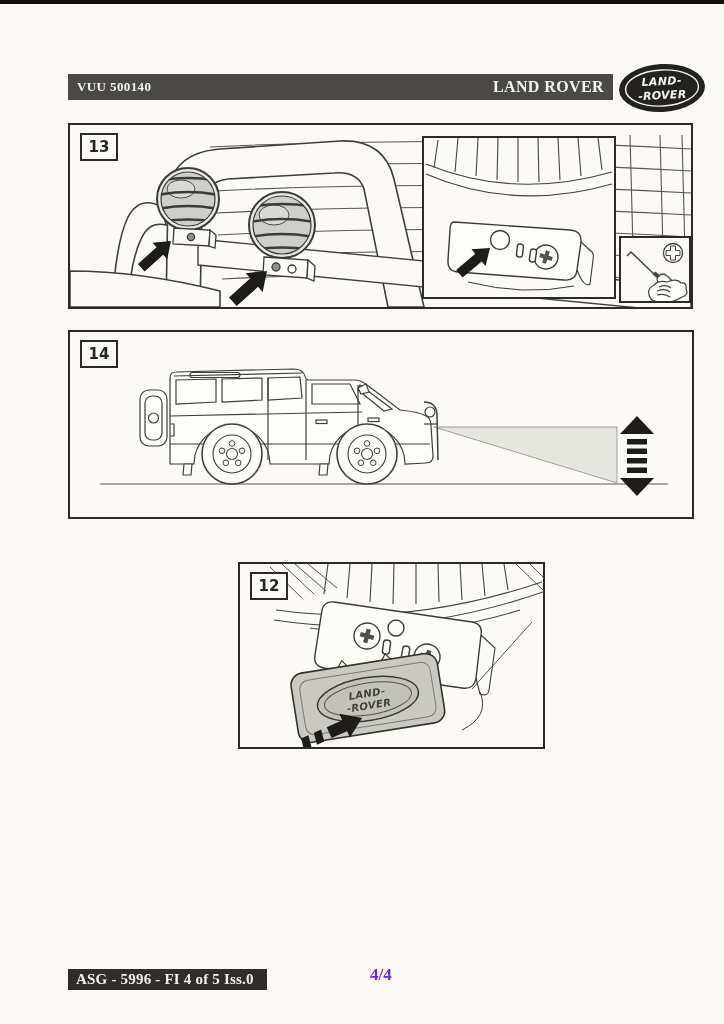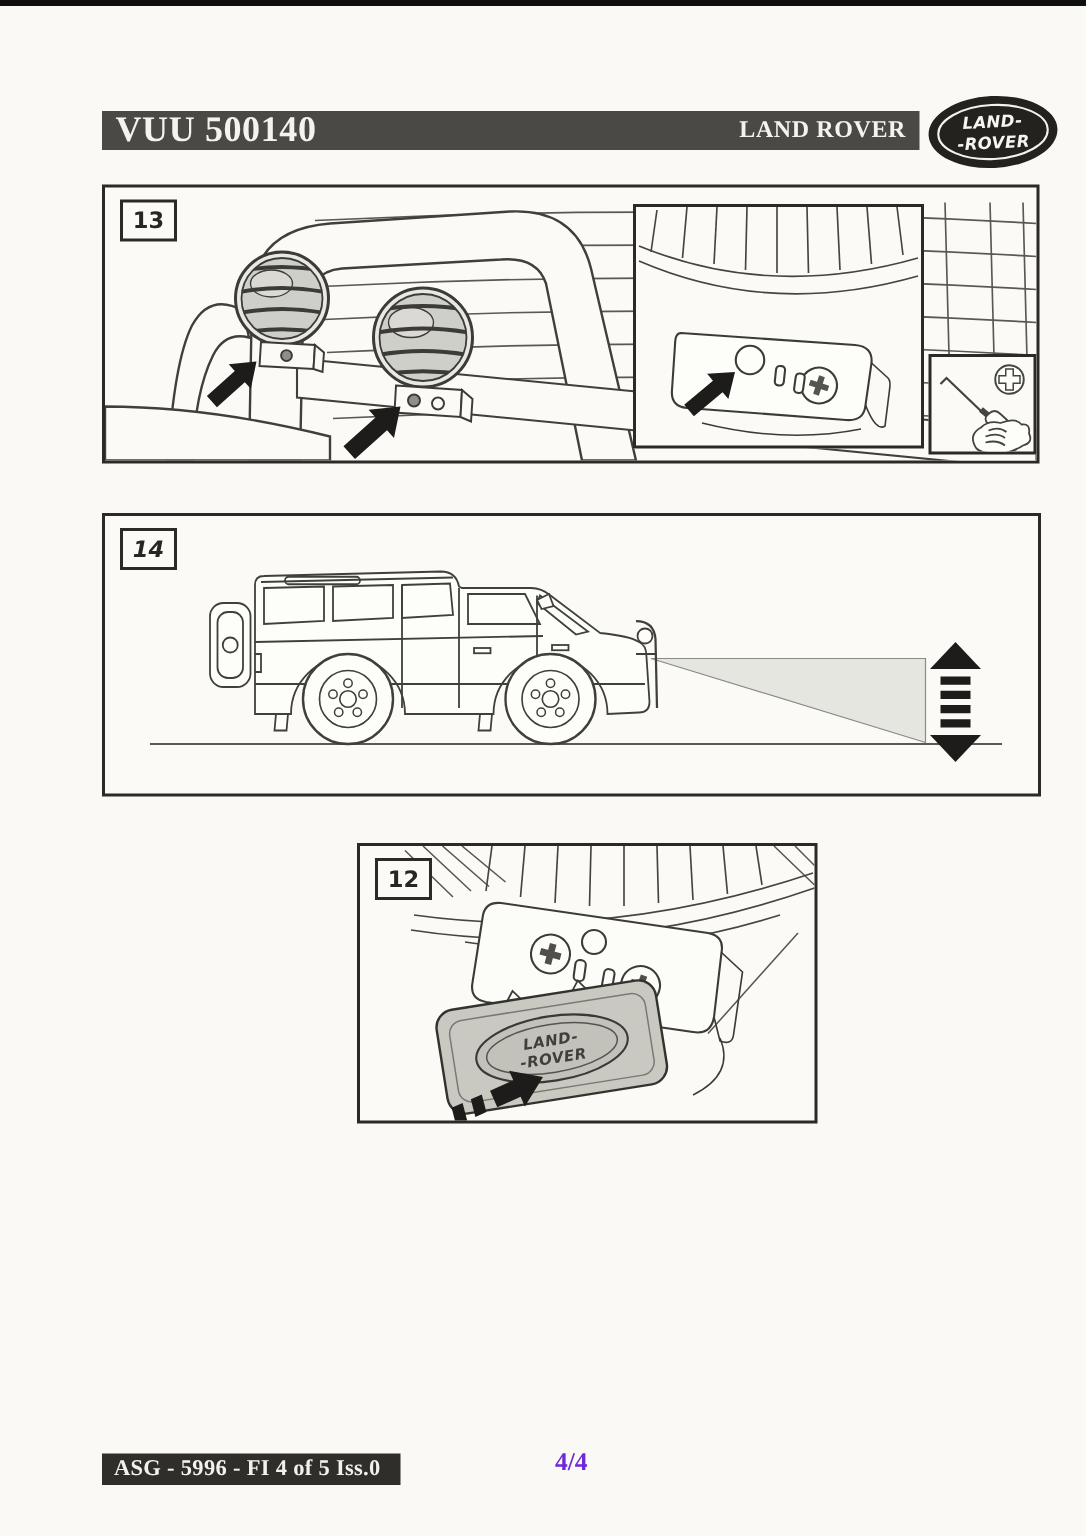--- a/index.html
+++ b/index.html
@@ -10,30 +10,30 @@
   }
   .scan-edge{position:absolute;left:0;top:0;width:724px;height:4px;background:#101010;}
   
   .header-bar{
     position:absolute;left:68px;top:74px;width:545px;height:26px;
     background:#4a4946;display:flex;align-items:center;justify-content:space-between;
     padding:0 9px;box-sizing:border-box;
   }
   .part-no,.brand{
     font-family:"Liberation Serif",serif;font-weight:bold;color:#f4f3ee;
-    font-size:24px;letter-spacing:.4px;white-space:nowrap;
+    font-size:13px;letter-spacing:.4px;white-space:nowrap;
   }
   .brand{font-size:16px;}
   .logo{position:absolute;left:617px;top:62px;}
   .logo-text{font-family:"DejaVu Sans",sans-serif;font-style:italic;font-weight:bold;
     font-size:11px;fill:#f6f5ef;text-anchor:middle;letter-spacing:.3px;}
   
   .panel{position:absolute;background:#fbfaf6;border:2px solid #2b2a27;box-sizing:border-box;}
   .p13{left:68px;top:123px;width:625px;height:186px;padding-left:12px;}
-  .p14{left:68px;top:342px;width:626px;height:189px;font-style:italic;}
+  .p14{left:68px;top:330px;width:626px;height:189px;}
   .p15{left:238px;top:562px;width:307px;height:187px;}
   .fig{position:absolute;left:0;top:0;}
   .inset{position:absolute;background:#fbfaf6;border:2px solid #2b2a27;box-sizing:border-box;}
   .inset-detail{left:352px;top:11px;width:194px;height:163px;}
   .inset-tool{left:549px;top:111px;width:72px;height:67px;}
   .step-badge{
     position:absolute;left:10px;top:8px;width:38px;height:28px;
     background:#fbfaf6;border:2px solid #2b2a27;box-sizing:border-box;
     display:flex;align-items:center;justify-content:center;
     font-family:"DejaVu Sans",sans-serif;font-weight:bold;font-size:15px;color:#272623;

